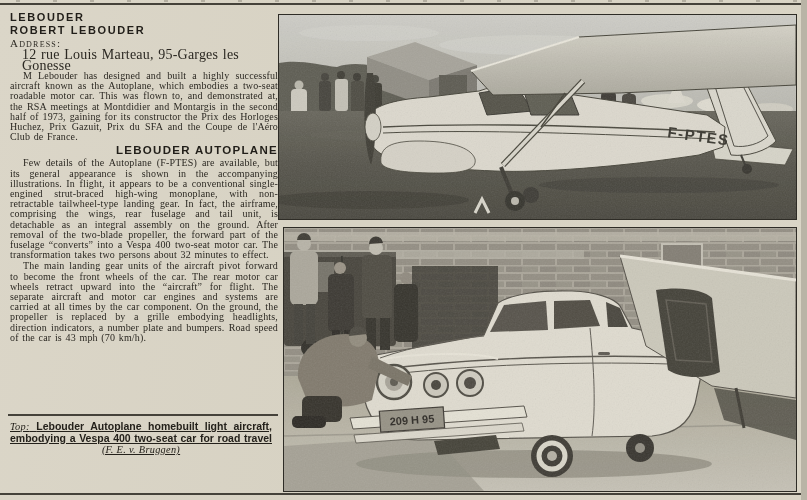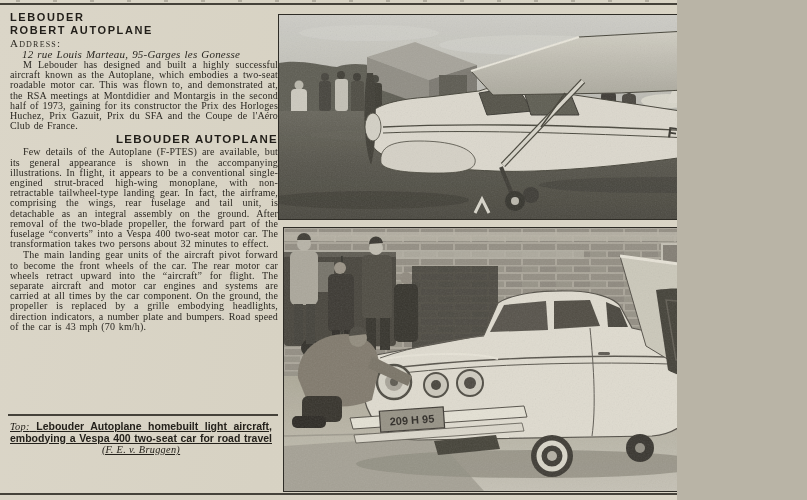--- a/index.html
+++ b/index.html
@@ -1,31 +1,31 @@
 <!DOCTYPE html>
 <html><head>
 <meta charset="utf-8">
 <style>
   html,body{margin:0;padding:0;background:#b9b4a6;}
   .page{
-    position:relative;width:677px;height:500px;overflow:hidden;
+    position:relative;width:801px;height:500px;overflow:hidden;
     background:linear-gradient(100deg,#dbd6c8 0%,#d7d2c3 45%,#dad5c6 100%);
     font-family:"Liberation Serif",serif;color:#2b2822;
   }
   .edge-remnants{position:absolute;top:0;left:0;right:0;height:2px;opacity:.45;
     background:repeating-linear-gradient(90deg,transparent 0 16px,#847f73 16px 20px,transparent 20px 37px);}
   .rule{position:absolute;left:0;right:0;height:2px;background:#45423a;}
   .rule-top{top:3px;}
   .rule-bottom{top:493px;}
 
   .col{position:absolute;left:10px;top:11px;width:268px;}
   .h-entry{font-family:"Liberation Sans",sans-serif;font-weight:bold;font-size:11px;
     line-height:12.5px;letter-spacing:1.6px;color:#211e19;}
   .addr-label{font-variant:small-caps;letter-spacing:1.2px;font-size:11px;line-height:12px;display:block;margin-top:1px;color:#2e2b24;}
-  .addr-value{font-size:11px;line-height:11px;padding-left:12px;letter-spacing:.2px;word-spacing:1px;font-style:italic;}
+  .addr-value{font-size:14px;line-height:11px;padding-left:12px;letter-spacing:.2px;word-spacing:1px;}
   .body-para{margin:0 0 1px 0;font-size:10px;line-height:10.2px;text-align:justify;
     letter-spacing:.15px;word-spacing:1px;text-indent:13px;}
   .subhead{font-family:"Liberation Sans",sans-serif;font-weight:bold;font-size:11.5px;
     letter-spacing:1.3px;text-align:right;margin:2px 0 2px 0;color:#211e19;}
 
   .cap-divider{position:absolute;left:8px;top:414px;width:270px;height:2px;background:#45423a;}
   .captions{position:absolute;left:10px;top:421px;width:262px;}
   .caption{margin:0 0 4px 0;font-family:"Liberation Sans",sans-serif;font-weight:bold;
     font-size:10.5px;line-height:11.5px;color:#24211b;text-align:justify;text-align-last:center;text-decoration:underline;}
   .cap-label,.cap-credit{font-family:"Liberation Serif",serif;font-style:italic;font-weight:normal;
@@ -38,21 +38,21 @@
 </style>
 </head>
 <body>
 
 <div class="page">
   <div class="edge-remnants"></div>
   <div class="rule rule-top"></div>
 
   <div class="col">
     <div class="h-entry">LEBOUDER</div>
-    <div class="h-entry">ROBERT AUTOPLANE</div>
+    <div class="h-entry">ROBERT LEBOUDER</div>
     <span class="addr-label">Address:</span>
     <div class="addr-value">12 rue Louis Marteau, 95-Garges les Gonesse</div>
     <p class="body-para">M Lebouder has designed and built a highly successful aircraft known as the Autoplane, which embodies a two-seat roadable motor car. This was flown to, and demonstrated at, the RSA meetings at Montdidier and Montargis in the second half of 1973, gaining for its constructor the Prix des Horloges Huchez, Prix Gazuit, Prix du SFA and the Coupe de l'Aéro Club de France.</p>
     <h2 class="subhead">LEBOUDER AUTOPLANE</h2>
     <p class="body-para">Few details of the Autoplane (F-PTES) are available, but its general appearance is shown in the accompanying illustrations.  In flight, it appears to be a conventional single-engined strut-braced high-wing monoplane, with non-retractable tailwheel-type landing gear.  In fact, the airframe, comprising the wings, rear fuselage and tail unit, is detachable as an integral assembly on the ground.  After removal of the two-blade propeller, the forward part of the fuselage “converts” into a Vespa 400 two-seat motor car.  The transformation takes two persons about 32 minutes to effect.</p>
     <p class="body-para">The main landing gear units of the aircraft pivot forward to become the front wheels of the car.  The rear motor car wheels retract upward into the “aircraft” for flight.  The separate aircraft and motor car engines and systems are carried at all times by the car component.  On the ground, the propeller is replaced by a grille embodying headlights, direction indicators, a number plate and bumpers.  Road speed of the car is 43 mph (70 km/h).</p>
   </div>
 
   <div class="cap-divider"></div>
 

